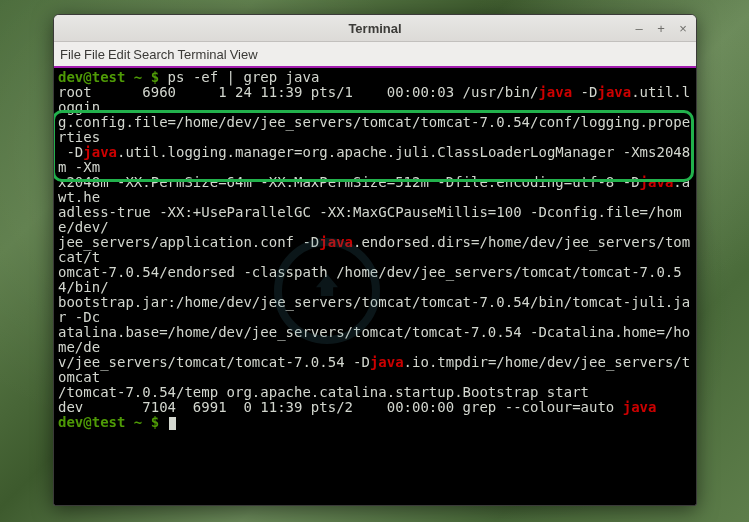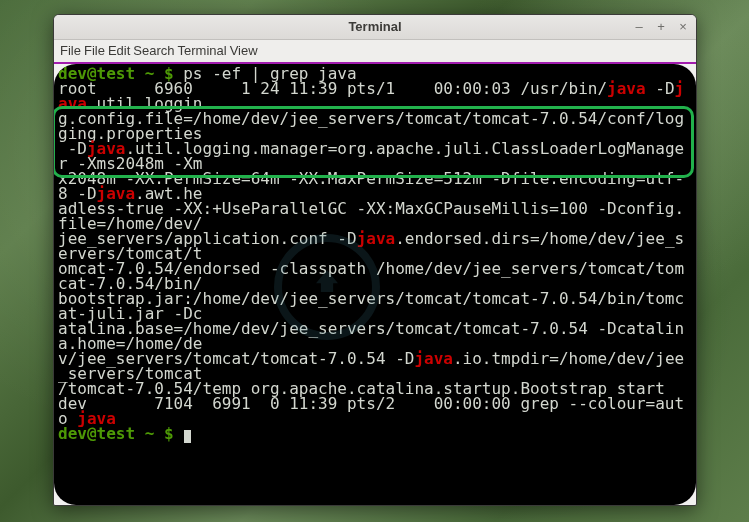--- a/index.html
+++ b/index.html
@@ -88,27 +88,26 @@
     gap: 3px;
   }
   .menubar .menu-item {
     cursor: default;
   }
   .term {
     flex: 1;
     background: #000;
     color: #ccc;
     font-family: "DejaVu Sans Mono", "Liberation Mono", monospace;
-    font-size: 16px;
+    font-size: 14px;
     line-height: 15px;
     padding: 2px 4px;
     white-space: pre-wrap;
     word-break: break-all;
     position: relative;
-    border-radius: 22px;
   }
   .grn { color: #4e9a06; font-weight: bold; }
   .wht { color: #d3d7cf; }
   .red { color: #cc0000; font-weight: bold; }
   .cursor {
     display: inline-block;
     width: 7px;
     height: 13px;
     background: #d3d7cf;
     vertical-align: text-bottom;

